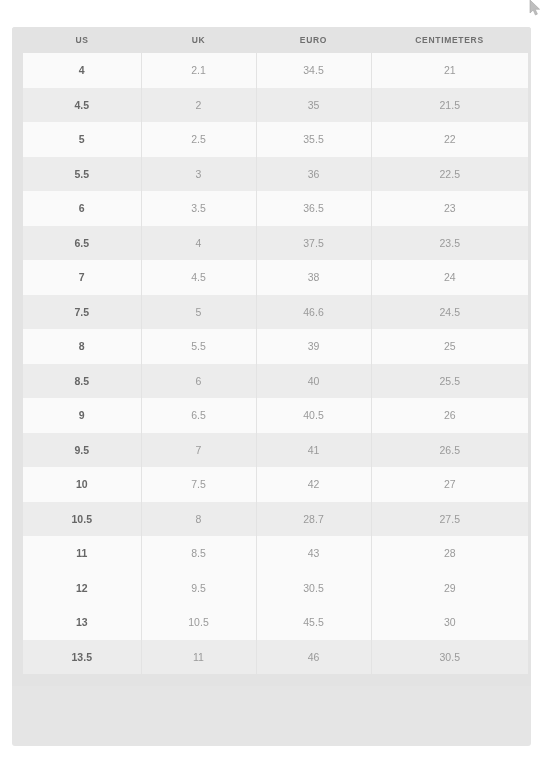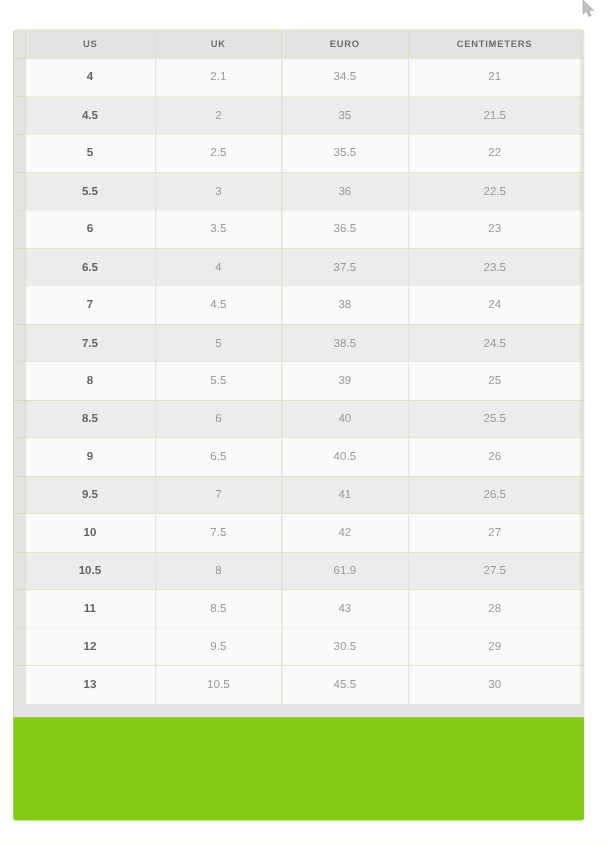--- a/index.html
+++ b/index.html
@@ -26,21 +26,21 @@
     opacity: 0.55;
     pointer-events: none;
   }
 
   .size-chart-wrap {
     position: absolute;
     left: 12px;
     top: 27px;
     width: 519px;
     height: 719px;
-    background: #84cc16;
+    background: #e5e5e5;
     border-radius: 3px;
     box-sizing: border-box;
     overflow: hidden;
   }
 
   table.size-table {
     width: 100%;
     border-collapse: collapse;
     table-layout: fixed;
   }
@@ -193,21 +193,21 @@
           <td class="col-us">7</td>
           <td>4.5</td>
           <td>38</td>
           <td>24</td>
           <td class="gutter"></td>
         </tr>
         <tr class="row-even">
           <td class="gutter"></td>
           <td class="col-us">7.5</td>
           <td>5</td>
-          <td>38.5</td>
+          <td>46.6</td>
           <td>24.5</td>
           <td class="gutter"></td>
         </tr>
         <tr class="row-odd">
           <td class="gutter"></td>
           <td class="col-us">8</td>
           <td>5.5</td>
           <td>39</td>
           <td>25</td>
           <td class="gutter"></td>
@@ -241,21 +241,21 @@
           <td class="col-us">10</td>
           <td>7.5</td>
           <td>42</td>
           <td>27</td>
           <td class="gutter"></td>
         </tr>
         <tr class="row-even">
           <td class="gutter"></td>
           <td class="col-us">10.5</td>
           <td>8</td>
-          <td>61.9</td>
+          <td>28.7</td>
           <td>27.5</td>
           <td class="gutter"></td>
         </tr>
         <tr class="row-odd">
           <td class="gutter"></td>
           <td class="col-us">11</td>
           <td>8.5</td>
           <td>43</td>
           <td>28</td>
           <td class="gutter"></td>
@@ -267,20 +267,28 @@
           <td>30.5</td>
           <td>29</td>
           <td class="gutter"></td>
         </tr>
         <tr class="row-odd">
           <td class="gutter"></td>
           <td class="col-us">13</td>
           <td>10.5</td>
           <td>45.5</td>
           <td>30</td>
+          <td class="gutter"></td>
+        </tr>
+        <tr class="row-even">
+          <td class="gutter"></td>
+          <td class="col-us">13.5</td>
+          <td>11</td>
+          <td>46</td>
+          <td>30.5</td>
           <td class="gutter"></td>
         </tr>
       </tbody>
 
     <tfoot>
       <tr>
         <td class="footer-band" colspan="6"></td>
       </tr>
     </tfoot>
   </table>

